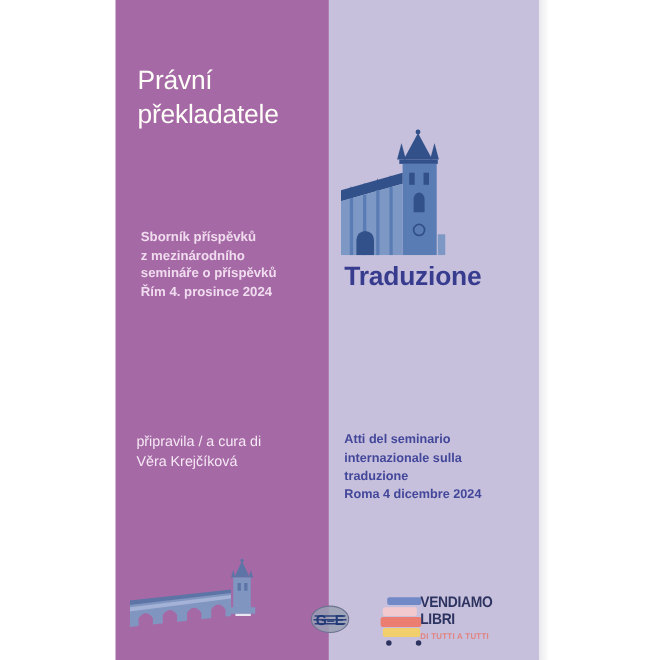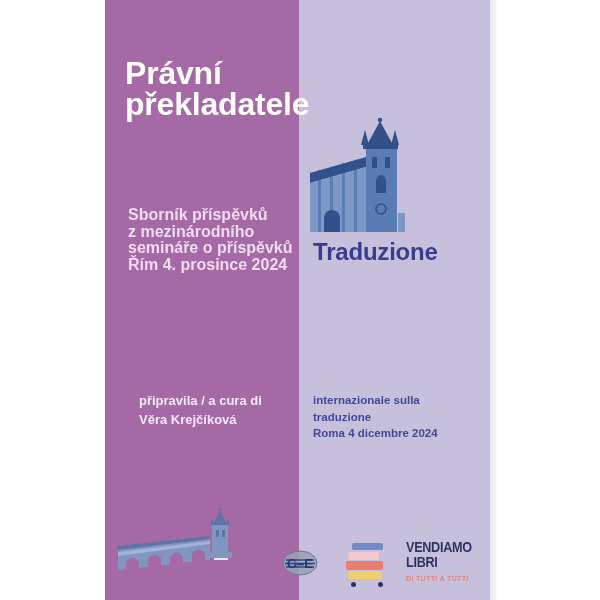--- a/index.html
+++ b/index.html
@@ -28,25 +28,25 @@
   .page{position:relative;width:600px;height:600px;background:#fff;overflow:hidden}
   .cover{position:absolute;left:105px;top:0;width:385px;height:600px;display:flex}
   .cover::after{content:"";position:absolute;right:-9px;top:0;width:9px;height:100%;
     background:linear-gradient(90deg,rgba(80,70,100,.12),rgba(80,70,100,0));pointer-events:none}
   .panel-left{width:194px;height:100%;background:var(--left-bg)}
   .panel-right{flex:1;height:100%;background:var(--right-bg)}
 
   .abs{position:absolute}
   .line{display:block;white-space:nowrap}
 
-  .cz-title{left:20px;top:58px;font-size:32px;font-weight:bold;line-height:31px;
+  .cz-title{left:20px;top:58px;font-size:24px;font-weight:normal;line-height:31px;
     color:var(--left-title);letter-spacing:-.2px}
-  .cz-subtitle{left:23px;top:207px;font-size:16px;font-weight:bold;line-height:16.5px;
+  .cz-subtitle{left:23px;top:207px;font-size:12px;font-weight:bold;line-height:16.5px;
     color:var(--left-subtitle)}
-  .cz-editor{left:34px;top:391px;font-size:13px;font-weight:bold;line-height:19px;
+  .cz-editor{left:19px;top:391px;font-size:13px;font-weight:normal;line-height:19px;
     color:var(--left-editor)}
 
   .tower{left:205px;top:117px;width:95px;height:115px}
   .it-title{left:208px;top:237px;font-size:24px;font-weight:bold;line-height:29.5px;
     color:var(--right-title);letter-spacing:-.2px}
   .it-subtitle{left:208px;top:392px;font-size:11.5px;font-weight:bold;line-height:16.5px;
     color:var(--right-subtitle)}
 
   .bridge{left:13px;top:508px;width:128px;height:64px}
 
@@ -55,21 +55,21 @@
   .vendiamo{left:240px;top:537px;width:145px;height:55px}
   .cart{position:absolute;left:0;top:0;width:44px;height:52px}
   .book{position:absolute;border-radius:2px}
   .book-blue{left:7px;top:6px;width:31px;height:7px;background:var(--book-blue)}
   .book-pink{left:3px;top:15px;width:31px;height:8px;background:var(--book-pink)}
   .book-red{left:1px;top:24px;width:37px;height:9px;background:var(--book-red)}
   .book-yellow{left:3px;top:34px;width:34px;height:8px;background:var(--book-yellow)}
   .wheel{position:absolute;top:45px;width:5px;height:5px;border-radius:50%;background:var(--logo-name)}
   .wheel-left{left:6px}
   .wheel-right{left:33px}
-  .vl-text{position:absolute;left:61px;top:3px}
+  .vl-text{position:absolute;left:37px;top:3px}
   .vl-name{font-size:14px;font-weight:bold;line-height:14.5px;color:var(--logo-name);
     letter-spacing:-.3px;transform:scaleX(.9);transform-origin:left top}
   .vl-tag{margin-top:5px;font-size:7.5px;font-weight:bold;letter-spacing:.3px;
     color:var(--logo-tagline);white-space:nowrap;transform:scaleX(.95);transform-origin:left top}
 </style>
 </head>
 <body>
 
 <div class="page">
   <div class="cover">
@@ -118,20 +118,21 @@
       <rect x="32" y="56" width="3" height="59" style="fill:var(--ill-mid)"></rect>
       <rect x="44" y="53" width="3" height="62" style="fill:var(--ill-mid)"></rect>
       <path d="M14,115 v-14 a8,8 0 0 1 16,0 v14 z" style="fill:var(--ill-dark)"></path>
     </svg>
 
     <h2 class="abs it-title">
       <span class="line">Traduzione</span>
     </h2>
 
     <div class="abs it-subtitle">
+      <span class="line">Atti del seminario</span>
       <span class="line">internazionale sulla</span>
       <span class="line">traduzione</span>
       <span class="line">Roma 4 dicembre 2024</span>
     </div>
 
     <svg class="abs bridge" viewBox="0 0 128 64">
 
       <circle cx="102" cy="1.5" r="1.5" style="fill:var(--br-dark)"></circle>
       <polygon points="102,2 95,17 109,17" style="fill:var(--br-dark)"></polygon>
       <polygon points="94,10 92,17 96,17" style="fill:var(--br-dark)"></polygon>

